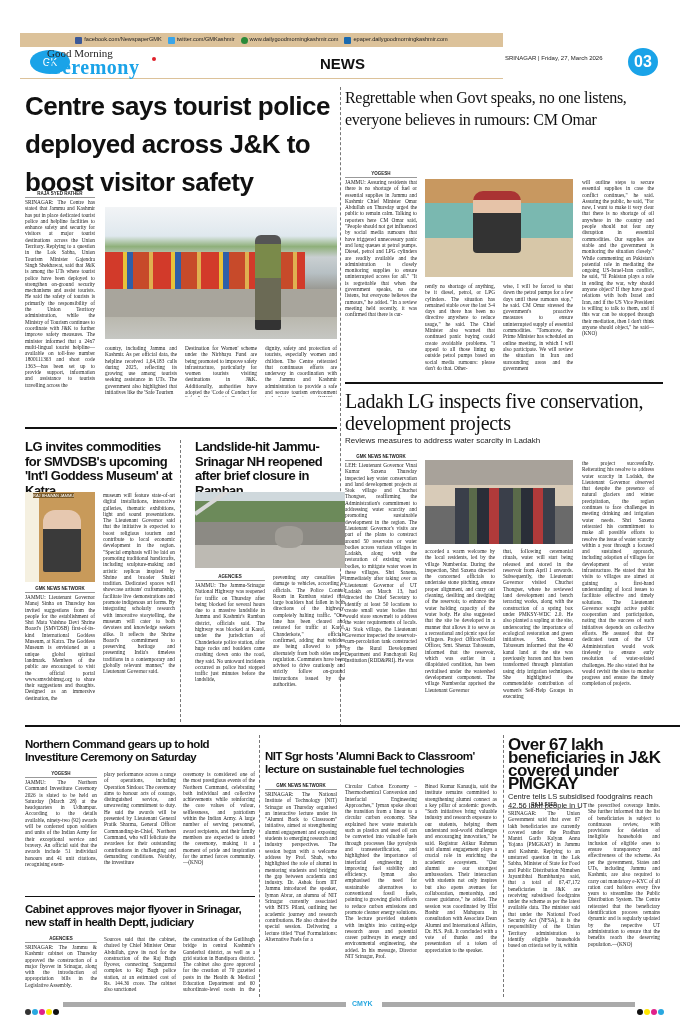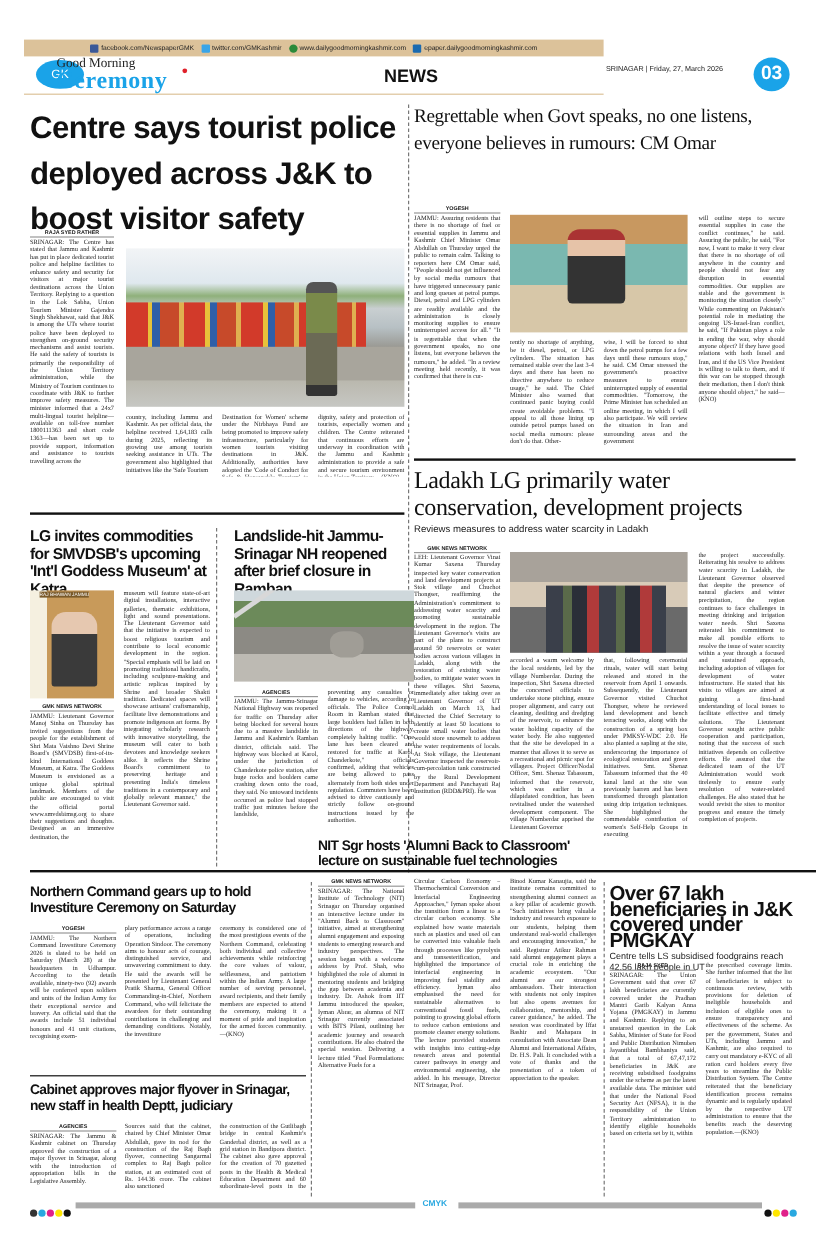--- a/index.html
+++ b/index.html
@@ -94,21 +94,21 @@
   <div class="photo abs" style="left:0;top:52px;width:150px;height:76px;background:linear-gradient(180deg,#cfd8dc 0 12%,#6c8a5a 12% 40%,#8c8a84 40% 70%,#bdbab3 70%)">
     <div class="abs" style="left:80px;top:34px;width:28px;height:22px;background:#a09d96;border-radius:40%"></div>
     <div class="abs" style="left:0;top:20px;width:60px;height:4px;background:#d8d8d8;transform:rotate(-35deg);transform-origin:left"></div>
   </div>
   <div class="byline abs" style="left:0;top:134px;width:70px">AGENCIES</div>
   <div class="body abs" style="left:0;top:142px;width:70px;height:138px">JAMMU: The Jammu-Srinagar National Highway was reopened for traffic on Thursday after being blocked for several hours due to a massive landslide in Jammu and Kashmir's Ramban district, officials said. The highway was blocked at Karol, under the jurisdiction of Chanderkote police station, after huge rocks and boulders came crashing down onto the road, they said. No untoward incidents occurred as police had stopped traffic just minutes before the landslide,</div>
   <div class="body abs" style="left:78px;top:134px;width:72px;height:146px">preventing any casualties or damage to vehicles, according to officials. The Police Control Room in Ramban stated that large boulders had fallen in both directions of the highway, completely halting traffic. "One lane has been cleared and restored for traffic at Karol, Chanderkote," officials confirmed, adding that vehicles are being allowed to pass alternately from both sides under regulation. Commuters have been advised to drive cautiously and strictly follow on-ground instructions issued by the authorities.</div>
 </div>
 
 <div class="abs" style="left:345px;top:390px;width:318px;height:335px">
-  <div class="hl-serif" style="font-size:20px;line-height:22px;letter-spacing:-0.3px">Ladakh LG primarily water conservation, development projects</div>
+  <div class="hl-serif" style="font-size:20px;line-height:22px;letter-spacing:-0.3px">Ladakh LG inspects five conservation, development projects</div>
   <div class="sub" style="font-size:8px;margin-top:2px">Reviews measures to address water scarcity in Ladakh</div>
   <div class="byline abs" style="left:0;top:64px;width:72px">GMK NEWS NETWORK</div>
   <div class="body abs" style="left:0;top:72px;width:72px;height:260px">LEH: Lieutenant Governor Vinai Kumar Saxena Thursday inspected key water conservation and land development projects at Stok village and Chuchot Thongser, reaffirming the Administration's commitment to addressing water scarcity and promoting sustainable development in the region. The Lieutenant Governor's visits are part of the plans to construct around 50 reservoirs or water bodies across various villages in Ladakh, along with the restoration of existing water bodies, to mitigate water woes in these villages. Shri Saxena, immediately after taking over as Lieutenant Governor of UT Ladakh on March 13, had directed the Chief Secretary to identify at least 50 locations to create small water bodies that would store snowmelt to address the water requirements of locals. At Stok village, the Lieutenant Governor inspected the reservoir-cum-percolation tank constructed by the Rural Development Department and Panchayati Raj Institution (RDD&amp;PRI). He was</div>
   <div class="photo abs" style="left:80px;top:70px;width:148px;height:84px;background:linear-gradient(180deg,#a8a29a 0 30%,#d8cbb8 30% 55%,#6a6a6a 55%)">
     <div class="abs" style="left:30px;top:28px;width:100px;height:56px;background:repeating-linear-gradient(90deg,#3a3f4a 0 14px,#5a6a4a 14px 22px,#2a2e38 22px 34px,#b03a3a 34px 44px)"></div>
   </div>
   <div class="body abs" style="left:80px;top:158px;width:70px;height:174px">accorded a warm welcome by the local residents, led by the village Numberdar. During the inspection, Shri Saxena directed the concerned officials to undertake stone pitching, ensure proper alignment, and carry out cleaning, desilting and dredging of the reservoir, to enhance the water holding capacity of the water body. He also suggested that the site be developed in a manner that allows it to serve as a recreational and picnic spot for villagers. Project Officer/Nodal Officer, Smt. Shenaz Tabassum, informed that the reservoir, which was earlier in a dilapidated condition, has been revitalised under the watershed development component. The village Numberdar apprised the Lieutenant Governor</div>
   <div class="body abs" style="left:158px;top:158px;width:70px;height:174px">that, following ceremonial rituals, water will start being released and stored in the reservoir from April 1 onwards. Subsequently, the Lieutenant Governor visited Chuchot Thongser, where he reviewed land development and bench terracing works, along with the construction of a spring box under PMKSY-WDC 2.0. He also planted a sapling at the site, underscoring the importance of ecological restoration and green initiatives. Smt. Shenaz Tabassum informed that the 40 kanal land at the site was previously barren and has been transformed through plantation using drip irrigation techniques. She highlighted the commendable contribution of women's Self-Help Groups in executing</div>
   <div class="body abs" style="left:237px;top:70px;width:72px;height:262px">the project successfully. Reiterating his resolve to address water scarcity in Ladakh, the Lieutenant Governor observed that despite the presence of natural glaciers and winter precipitation, the region continues to face challenges in meeting drinking and irrigation water needs. Shri Saxena reiterated his commitment to make all possible efforts to resolve the issue of water scarcity within a year through a focused and sustained approach, including adoption of villages for development of water infrastructure. He stated that his visits to villages are aimed at gaining a first-hand understanding of local issues to facilitate effective and timely solutions. The Lieutenant Governor sought active public cooperation and participation, noting that the success of such initiatives depends on collective efforts. He assured that the dedicated team of the UT Administration would work tirelessly to ensure early resolution of water-related challenges. He also stated that he would revisit the sites to monitor progress and ensure the timely completion of projects.</div>
 </div>
@@ -118,21 +118,21 @@
 <div class="abs" style="left:25px;top:738px;width:230px;height:152px">
   <div class="hl-sans" style="font-size:11.5px;line-height:13px">Northern Command gears up to hold Investiture Ceremony on Saturday</div>
   <div class="byline abs" style="left:0;top:33px;width:72px">YOGESH</div>
   <div class="body abs" style="left:0;top:41px;width:72px;height:110px">JAMMU: The Northern Command Investiture Ceremony 2026 is slated to be held on Saturday (March 28) at the headquarters in Udhampur. According to the details available, ninety-two (92) awards will be conferred upon soldiers and units of the Indian Army for their exceptional service and bravery. An official said that the awards include 51 individual honours and 41 unit citations, recognising exem-</div>
   <div class="body abs" style="left:79px;top:33px;width:72px;height:118px">plary performance across a range of operations, including Operation Sindoor. The ceremony aims to honour acts of courage, distinguished service, and unwavering commitment to duty. He said the awards will be presented by Lieutenant General Pratik Sharma, General Officer Commanding-in-Chief, Northern Command, who will felicitate the awardees for their outstanding contributions in challenging and demanding conditions. Notably, the investiture</div>
   <div class="body abs" style="left:158px;top:33px;width:72px;height:118px">ceremony is considered one of the most prestigious events of the Northern Command, celebrating both individual and collective achievements while reinforcing the core values of valour, selflessness, and patriotism within the Indian Army. A large number of serving personnel, award recipients, and their family members are expected to attend the ceremony, making it a moment of pride and inspiration for the armed forces community.—(KNO)</div>
 </div>
 
 <div class="abs vdash" style="left:259px;top:735px;height:262px"></div>
 
-<div class="abs" style="left:265px;top:699px;width:235px;height:262px">
+<div class="abs" style="left:265px;top:750px;width:235px;height:262px">
   <div class="hl-sans" style="font-size:11.5px;line-height:13px">NIT Sgr hosts 'Alumni Back to Classroom' lecture on sustainable fuel technologies</div>
   <div class="byline abs" style="left:0;top:33px;width:72px">GMK NEWS NETWORK</div>
   <div class="body abs" style="left:0;top:41px;width:72px;height:218px">SRINAGAR: The National Institute of Technology (NIT) Srinagar on Thursday organised an interactive lecture under its "Alumni Back to Classroom" initiative, aimed at strengthening alumni engagement and exposing students to emerging research and industry perspectives. The session began with a welcome address by Prof. Shah, who highlighted the role of alumni in mentoring students and bridging the gap between academia and industry. Dr. Ashok from IIT Jammu introduced the speaker, Iyman Abrar, an alumna of NIT Srinagar currently associated with BITS Pilani, outlining her academic journey and research contributions. He also chaired the special session. Delivering a lecture titled "Fuel Formulations: Alternative Fuels for a</div>
   <div class="body abs" style="left:80px;top:33px;width:72px;height:226px">Circular Carbon Economy – Thermochemical Conversion and Interfacial Engineering Approaches," Iyman spoke about the transition from a linear to a circular carbon economy. She explained how waste materials such as plastics and used oil can be converted into valuable fuels through processes like pyrolysis and transesterification, and highlighted the importance of interfacial engineering in improving fuel stability and efficiency. Iyman also emphasised the need for sustainable alternatives to conventional fossil fuels, pointing to growing global efforts to reduce carbon emissions and promote cleaner energy solutions. The lecture provided students with insights into cutting-edge research areas and potential career pathways in energy and environmental engineering, she added. In his message, Director NIT Srinagar, Prof.</div>
   <div class="body abs" style="left:160px;top:33px;width:72px;height:226px">Binod Kumar Kanaujia, said the institute remains committed to strengthening alumni connect as a key pillar of academic growth. "Such initiatives bring valuable industry and research exposure to our students, helping them understand real-world challenges and encouraging innovation," he said. Registrar Atikur Rahman said alumni engagement plays a crucial role in enriching the academic ecosystem. "Our alumni are our strongest ambassadors. Their interaction with students not only inspires but also opens avenues for collaboration, mentorship, and career guidance," he added. The session was coordinated by Iffat Bashir and Mahapara in consultation with Associate Dean Alumni and International Affairs, Dr. H.S. Pali. It concluded with a vote of thanks and the presentation of a token of appreciation to the speaker.</div>
 </div>
 
 <div class="abs vdash" style="left:503px;top:735px;height:262px"></div>
 
 <div class="abs" style="left:508px;top:738px;width:155px;height:262px">

